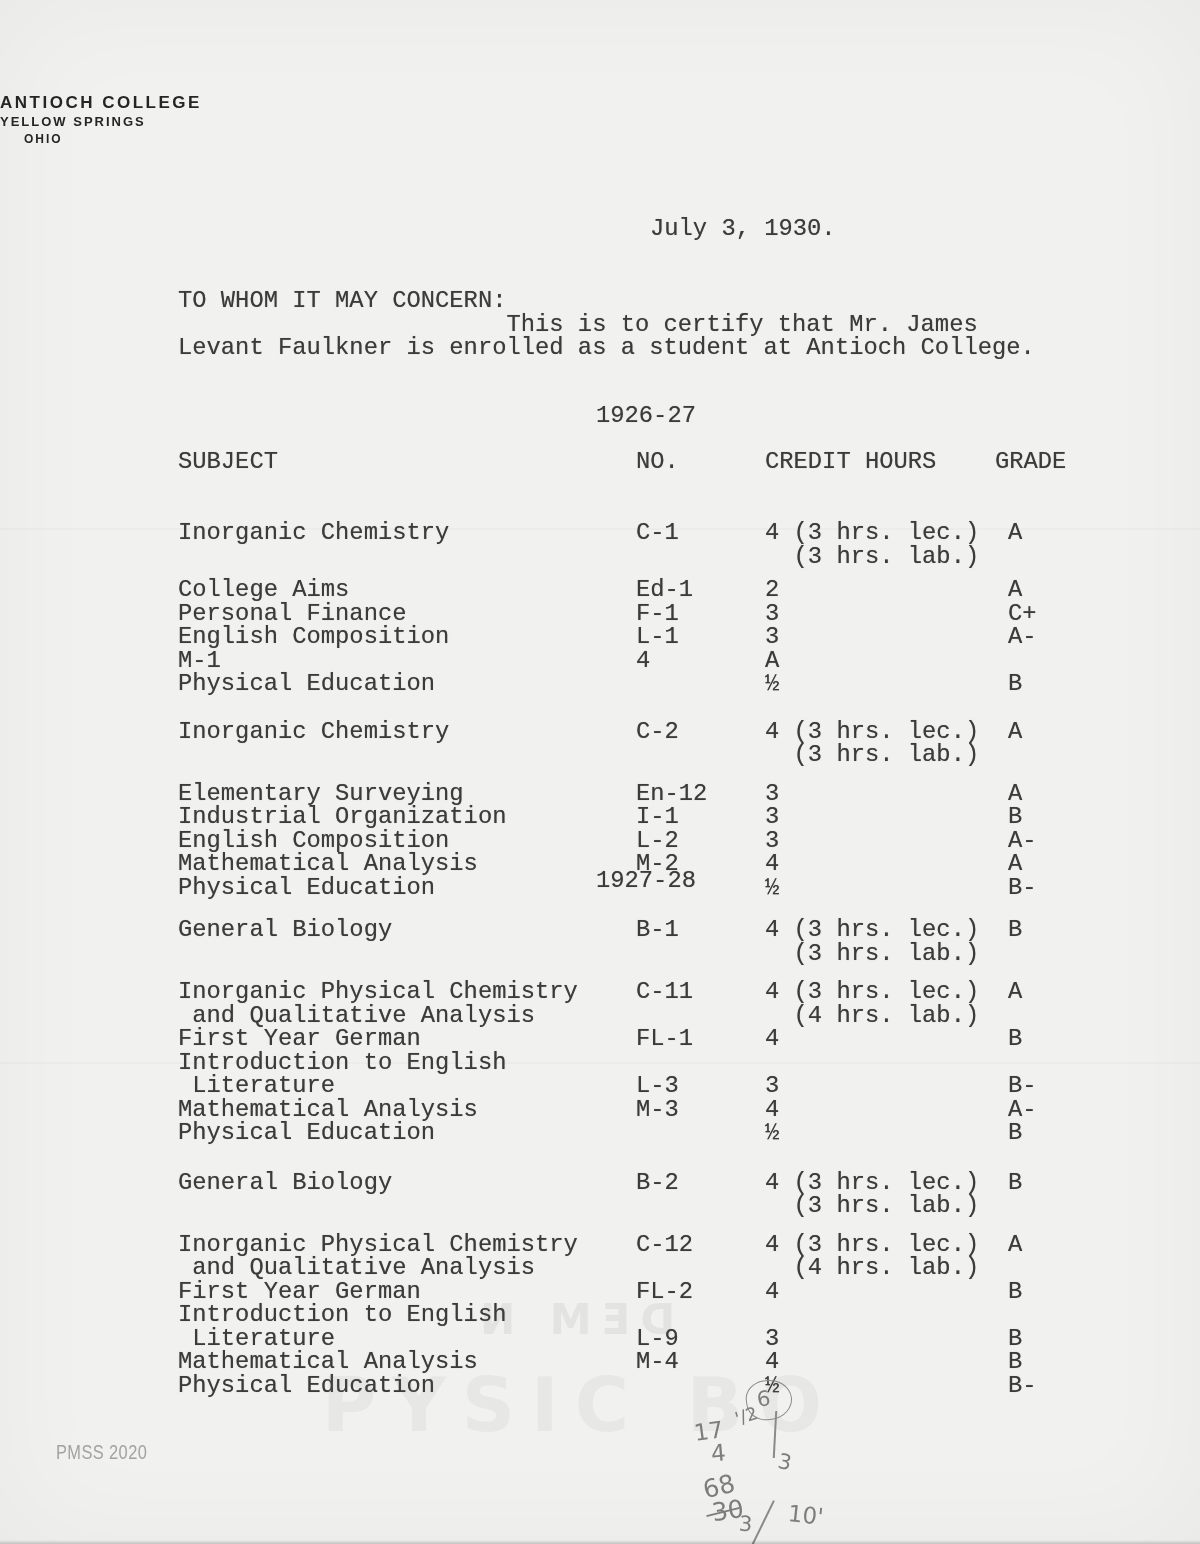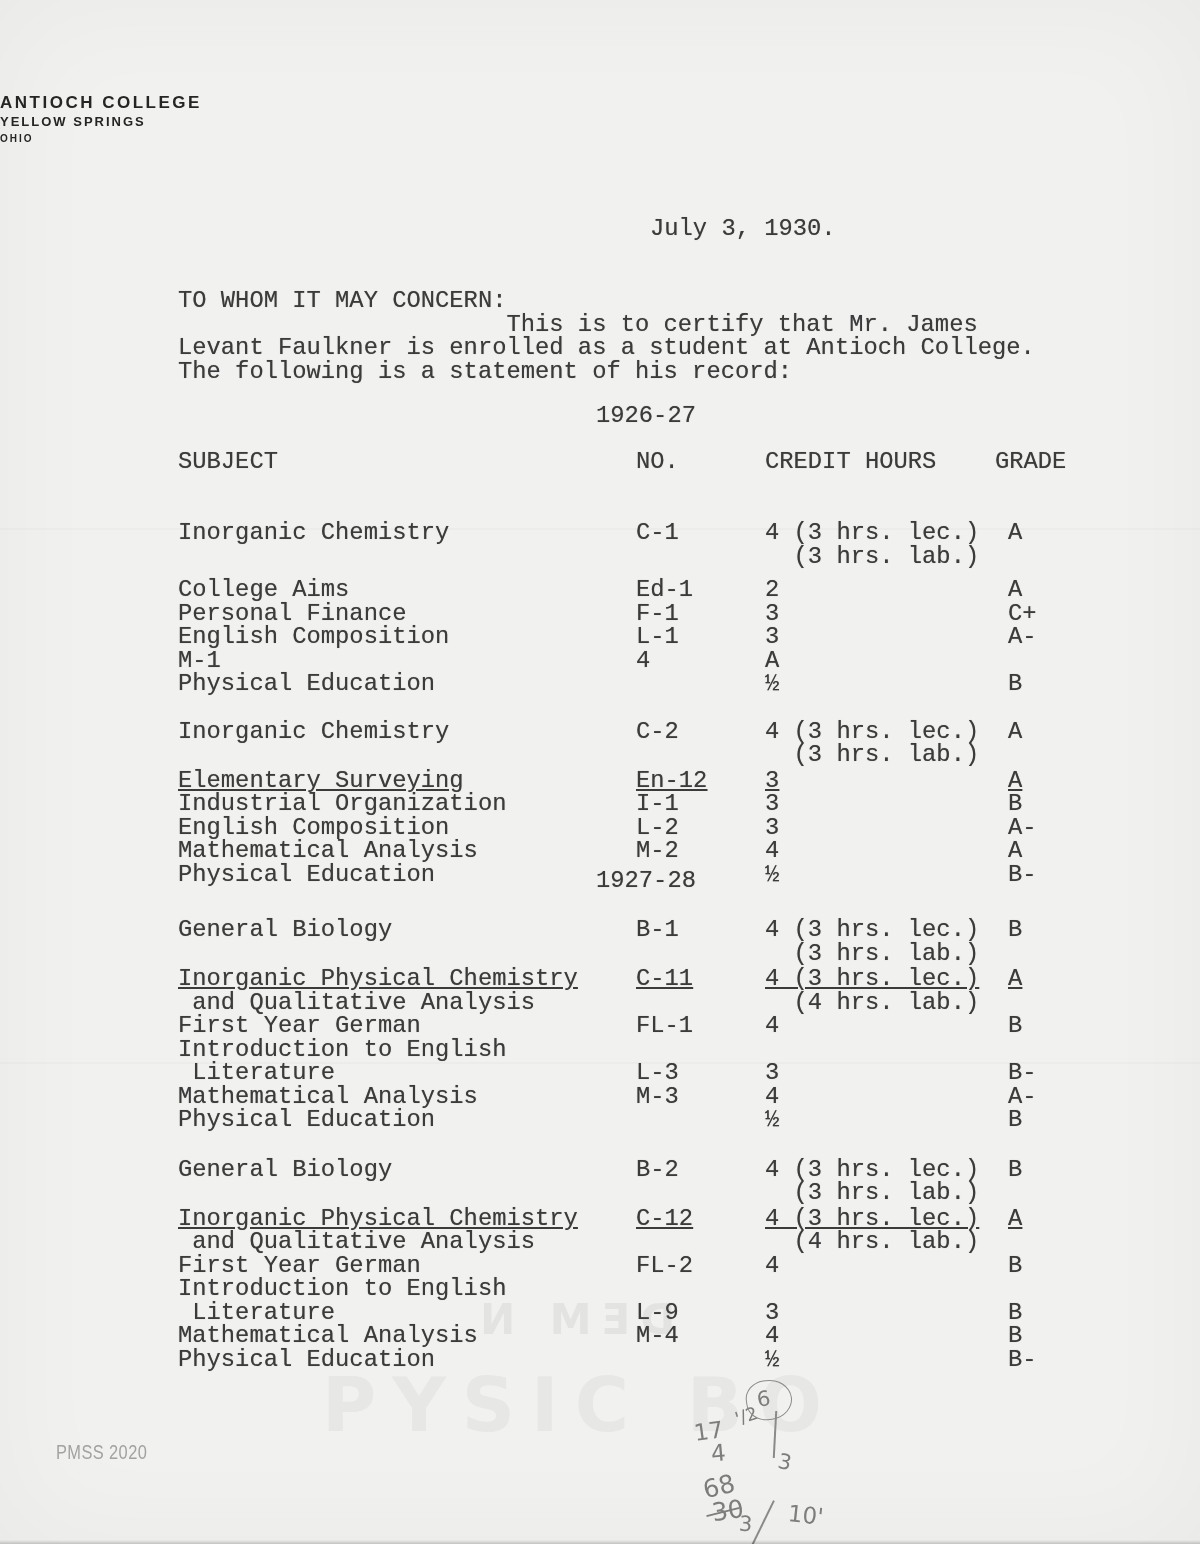--- a/index.html
+++ b/index.html
@@ -28,21 +28,21 @@
   .letterhead {
     position: absolute;
     top: 93px; left: 0; right: 0;
     text-align: left;
     color: #252525;
     font-family: "Liberation Sans", sans-serif;
     font-weight: bold;
   }
   .lh-1 { font-size: 17px; letter-spacing: 2.5px; line-height: 20px; }
   .lh-2 { font-size: 13px; letter-spacing: 2px; line-height: 18px; }
-  .lh-3 { font-size: 10px; letter-spacing: 2px; line-height: 16px; }
+  .lh-3 { font-size: 12px; letter-spacing: 2px; line-height: 16px; margin-left: 24px; }
   
   .tw {
     color: #3b3b3b;
     font-size: 23.8px;
     line-height: 23.5px;
     white-space: pre;
     text-shadow: 0 0 0.7px rgba(55,55,55,0.55);
   }
   .date-line { position: absolute; left: 650px; top: 217px; }
   .letter-body { position: absolute; left: 178px; top: 289px; }
@@ -52,21 +52,21 @@
   .hdr-row { position: absolute; left: 178px; top: 450px; }
   .grid-row {
     display: grid;
     grid-template-columns: 458px 129px 243px 1fr;
     height: 23.5px;
     align-items: start;
   }
   .hdr-row .cell-grade { text-indent: -13px; }
   .table-1926 { position: absolute; left: 178px; top: 521px; }
   .table-1927 { position: absolute; left: 178px; top: 918px; }
-  .gap-xs  { margin-top: 2px; text-decoration: underline; }
+  .gap-xs  { margin-top: 15px; }
   .gap-sm  { margin-top: 10px; }
   .gap-line{ margin-top: 24px; }
   .gap-2l  { margin-top: 26px; }
   .cell { overflow: visible; }
   
   .bleed {
     position: absolute;
     font-family: "DejaVu Sans", sans-serif;
     font-weight: bold;
     color: rgba(110,110,110,0.10);
@@ -141,21 +141,20 @@
   <div class="tw date-line">July 3, 1930.</div>
 
   <div class="letter-body">
 
       <div class="tw">TO WHOM IT MAY CONCERN:</div>
 
       <div class="tw">                       This is to certify that Mr. James</div>
 
       <div class="tw">Levant Faulkner is enrolled as a student at Antioch College.</div>
 
-      <div class="tw">The following is a statement of his record:</div>
     </div>
 
   <div class="tw year-heading-1">1926-27</div>
 
   <div class="hdr-row grid-row tw">
     <span class="cell cell-subject">SUBJECT</span>
     <span class="cell cell-no">NO.</span>
     <span class="cell cell-credit">CREDIT HOURS</span>
     <span class="cell cell-grade">GRADE</span>
   </div>

